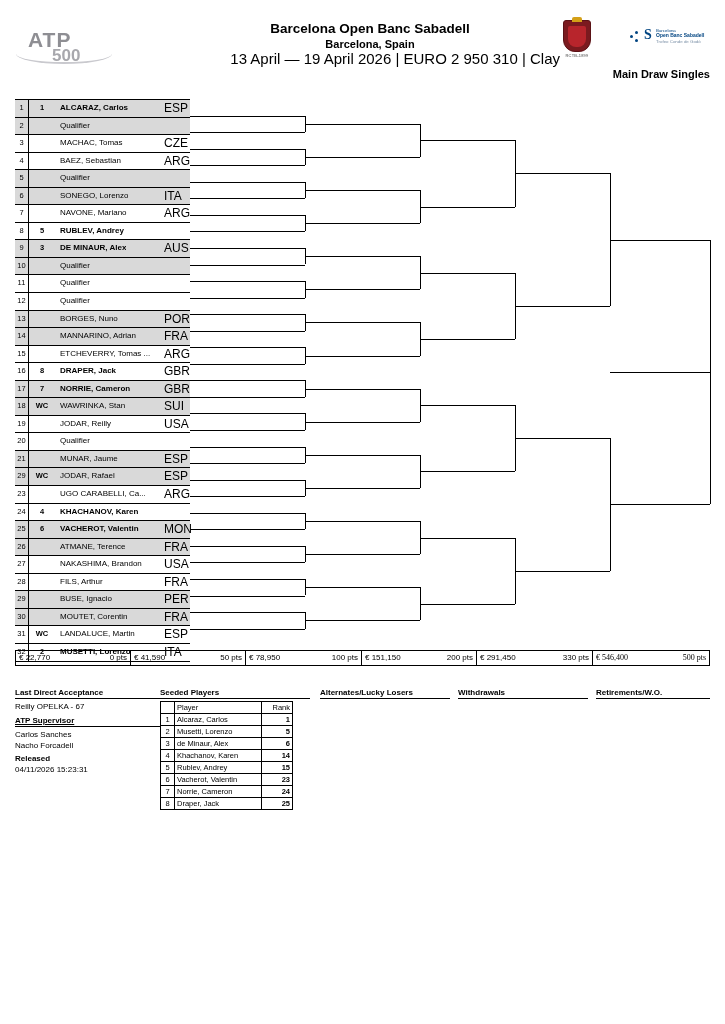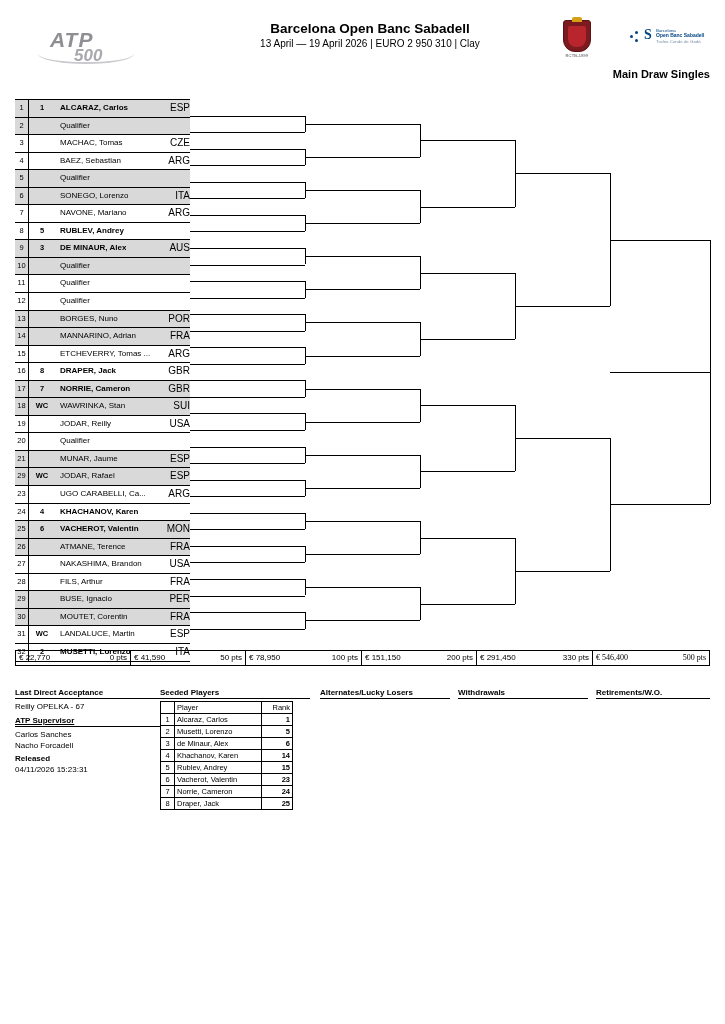--- a/index.html
+++ b/index.html
@@ -24,25 +24,24 @@
   
   .header {
     position: absolute;
     top: 14px;
     left: 0;
     width: 725px;
     height: 70px;
   }
   .atp-logo {
     position: absolute;
-    left: 28px;
+    left: 6px;
     top: 12px;
     width: 110px;
     height: 46px;
-    font-style: italic;
   }
   .atp-logo .atp-text {
     font-family: "Liberation Sans", sans-serif;
     font-weight: bold;
     font-size: 21px;
     letter-spacing: 1px;
     color: #8e8e93;
     position: absolute;
     left: 22px;
     top: 2px;
@@ -77,22 +76,23 @@
     font-size: 13.5px;
     font-weight: bold;
     line-height: 17px;
   }
   .tournament-city {
     font-size: 11px;
     font-weight: bold;
     line-height: 15px;
   }
   .tournament-info {
-    font-size: 10px;
+    font-size: 15px;
     line-height: 14px;
+    text-align: right;
   }
 
   .fed-logo {
     position: absolute;
     left: 556px;
     top: 6px;
     width: 42px;
     height: 46px;
     text-align: center;
   }
@@ -236,23 +236,23 @@
     white-space: nowrap;
     overflow: hidden;
     max-width: 112px;
   }
   .slot .name.bold { font-weight: bold; }
   .slot .ctry {
     position: absolute;
     right: 0;
     top: 0;
     width: 26px;
-    text-align: right;
+    text-align: left;
     line-height: 16.5px;
-    font-size: 10px;
+    font-size: 12px;
   }
   .r32-col .slot:first-child { border-top: 1px solid #000; }
 
   
   .bline {
     position: absolute;
     background: #000;
   }
   .bline.h { height: 1px; }
   .bline.v { width: 1px; }
@@ -357,20 +357,21 @@
   <div class="header">
 
     <div class="atp-logo">
       <div class="swoosh"></div>
       <div class="atp-text">ATP</div>
       <div class="atp-500">500</div>
     </div>
 
     <div class="title-block">
       <div class="tournament-name">Barcelona Open Banc Sabadell</div>
+      <div class="tournament-city">Barcelona, Spain</div>
       <div class="tournament-info">13 April — 19 April 2026 | EURO 2 950 310 | Clay</div>
     </div>
 
     <div class="fed-logo">
       <div class="fed-crest">
           <div class="inner"></div>
         </div>
       <div class="fed-caption">RCTB-1899</div>
     </div>
 

